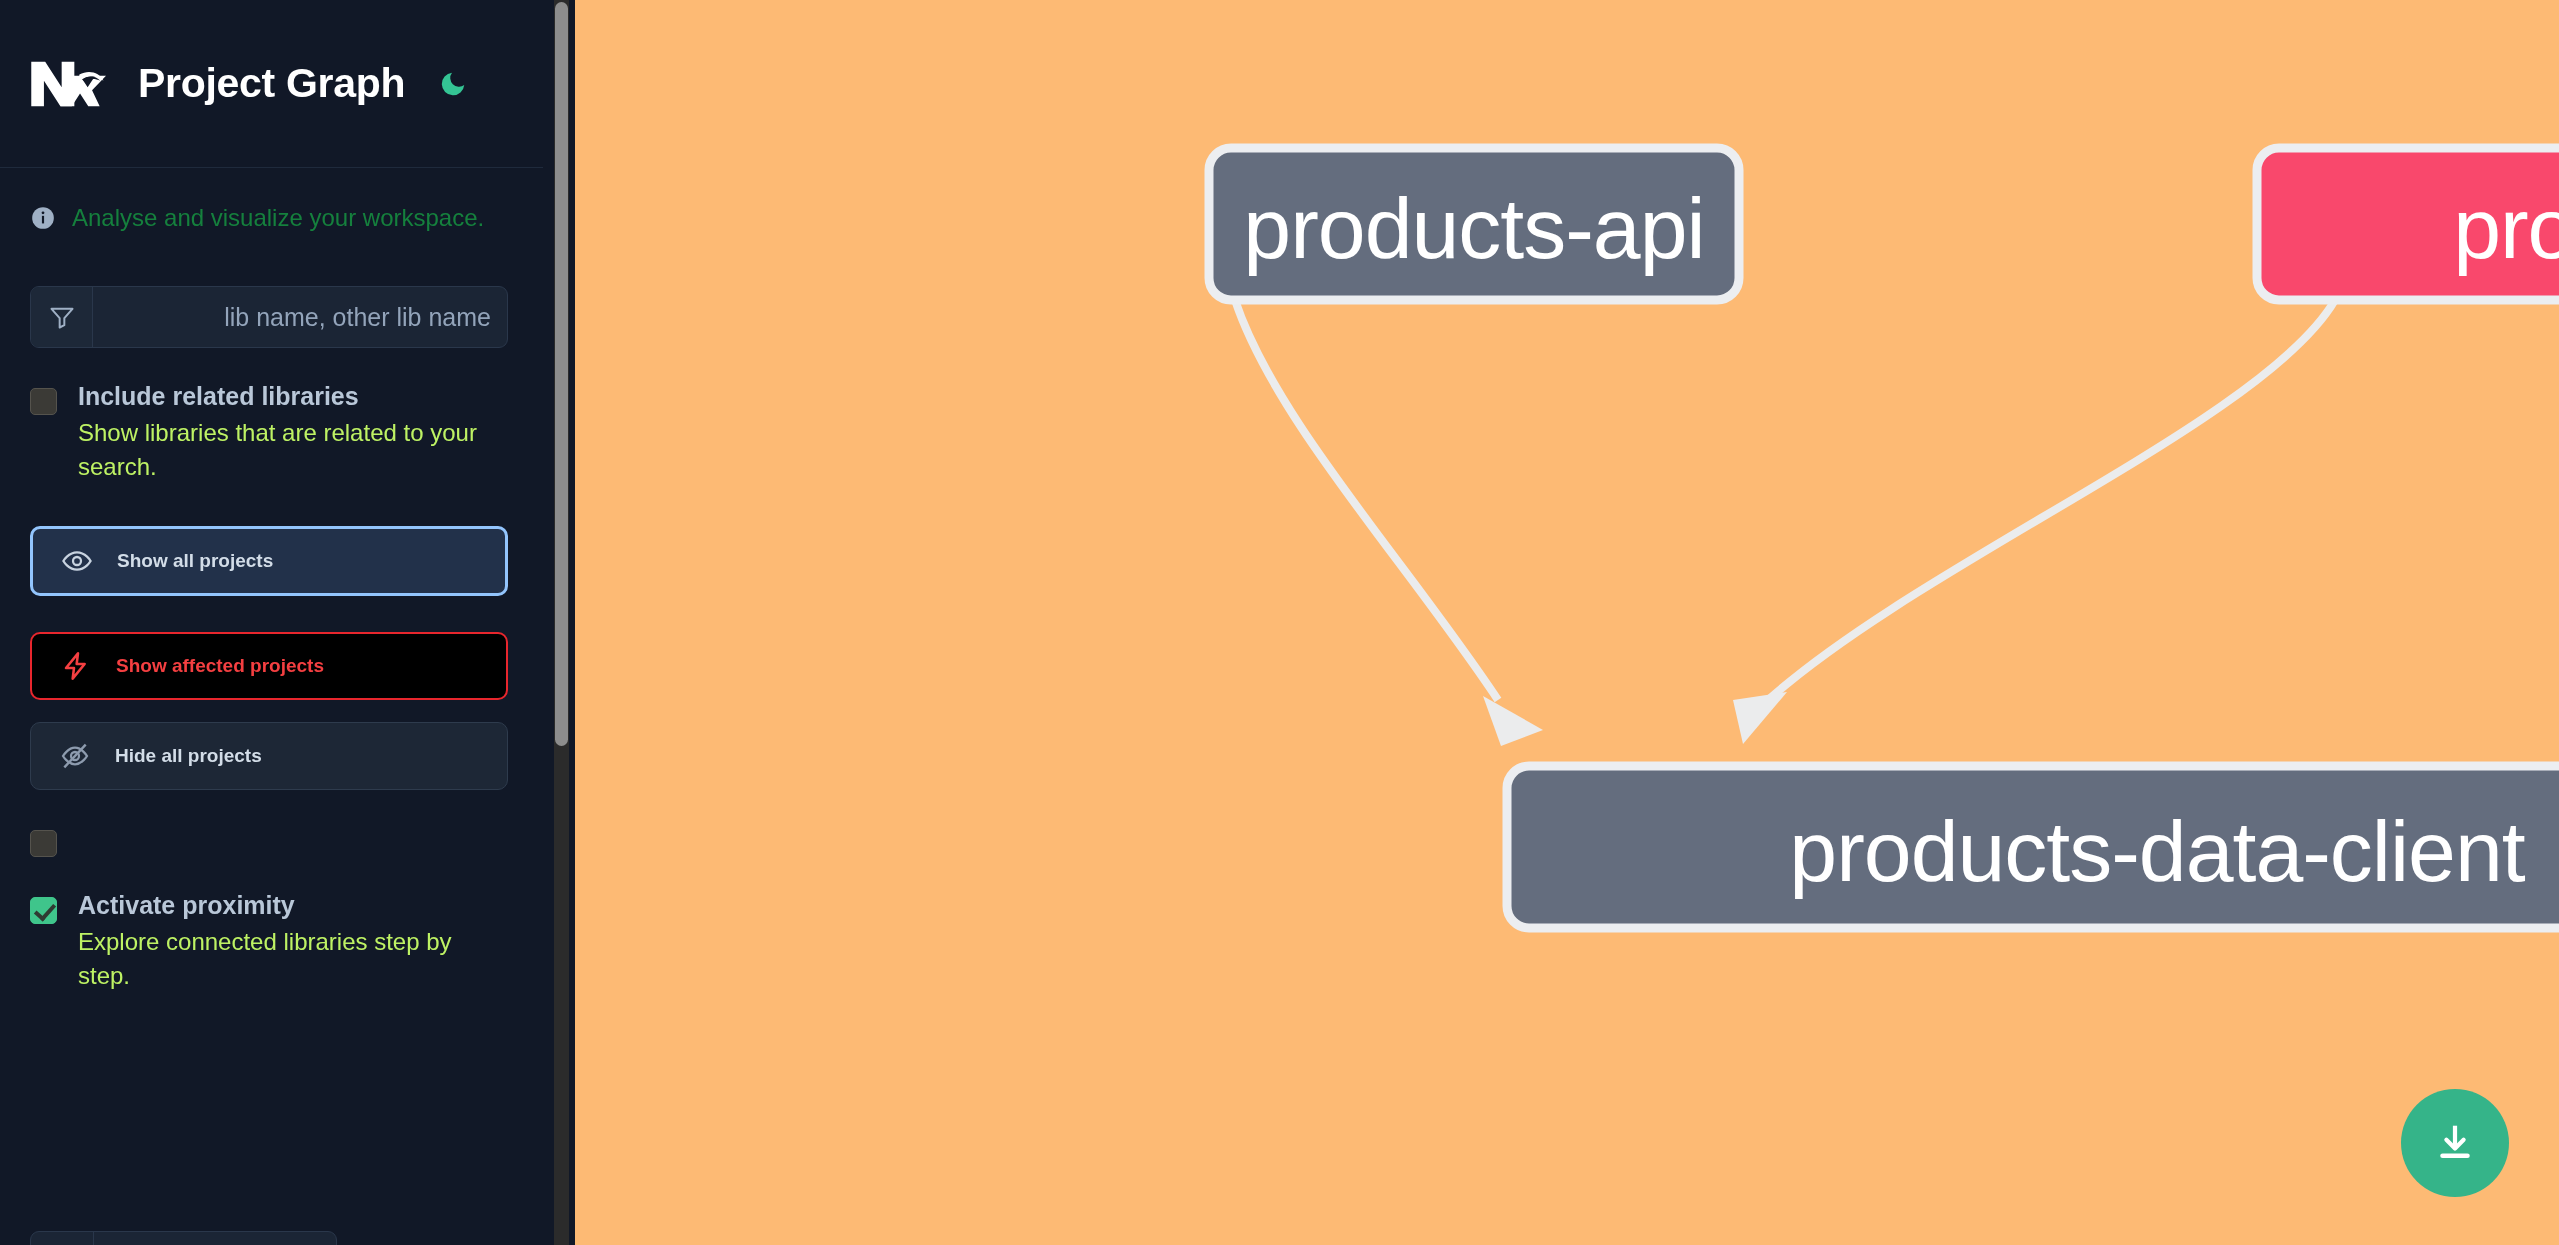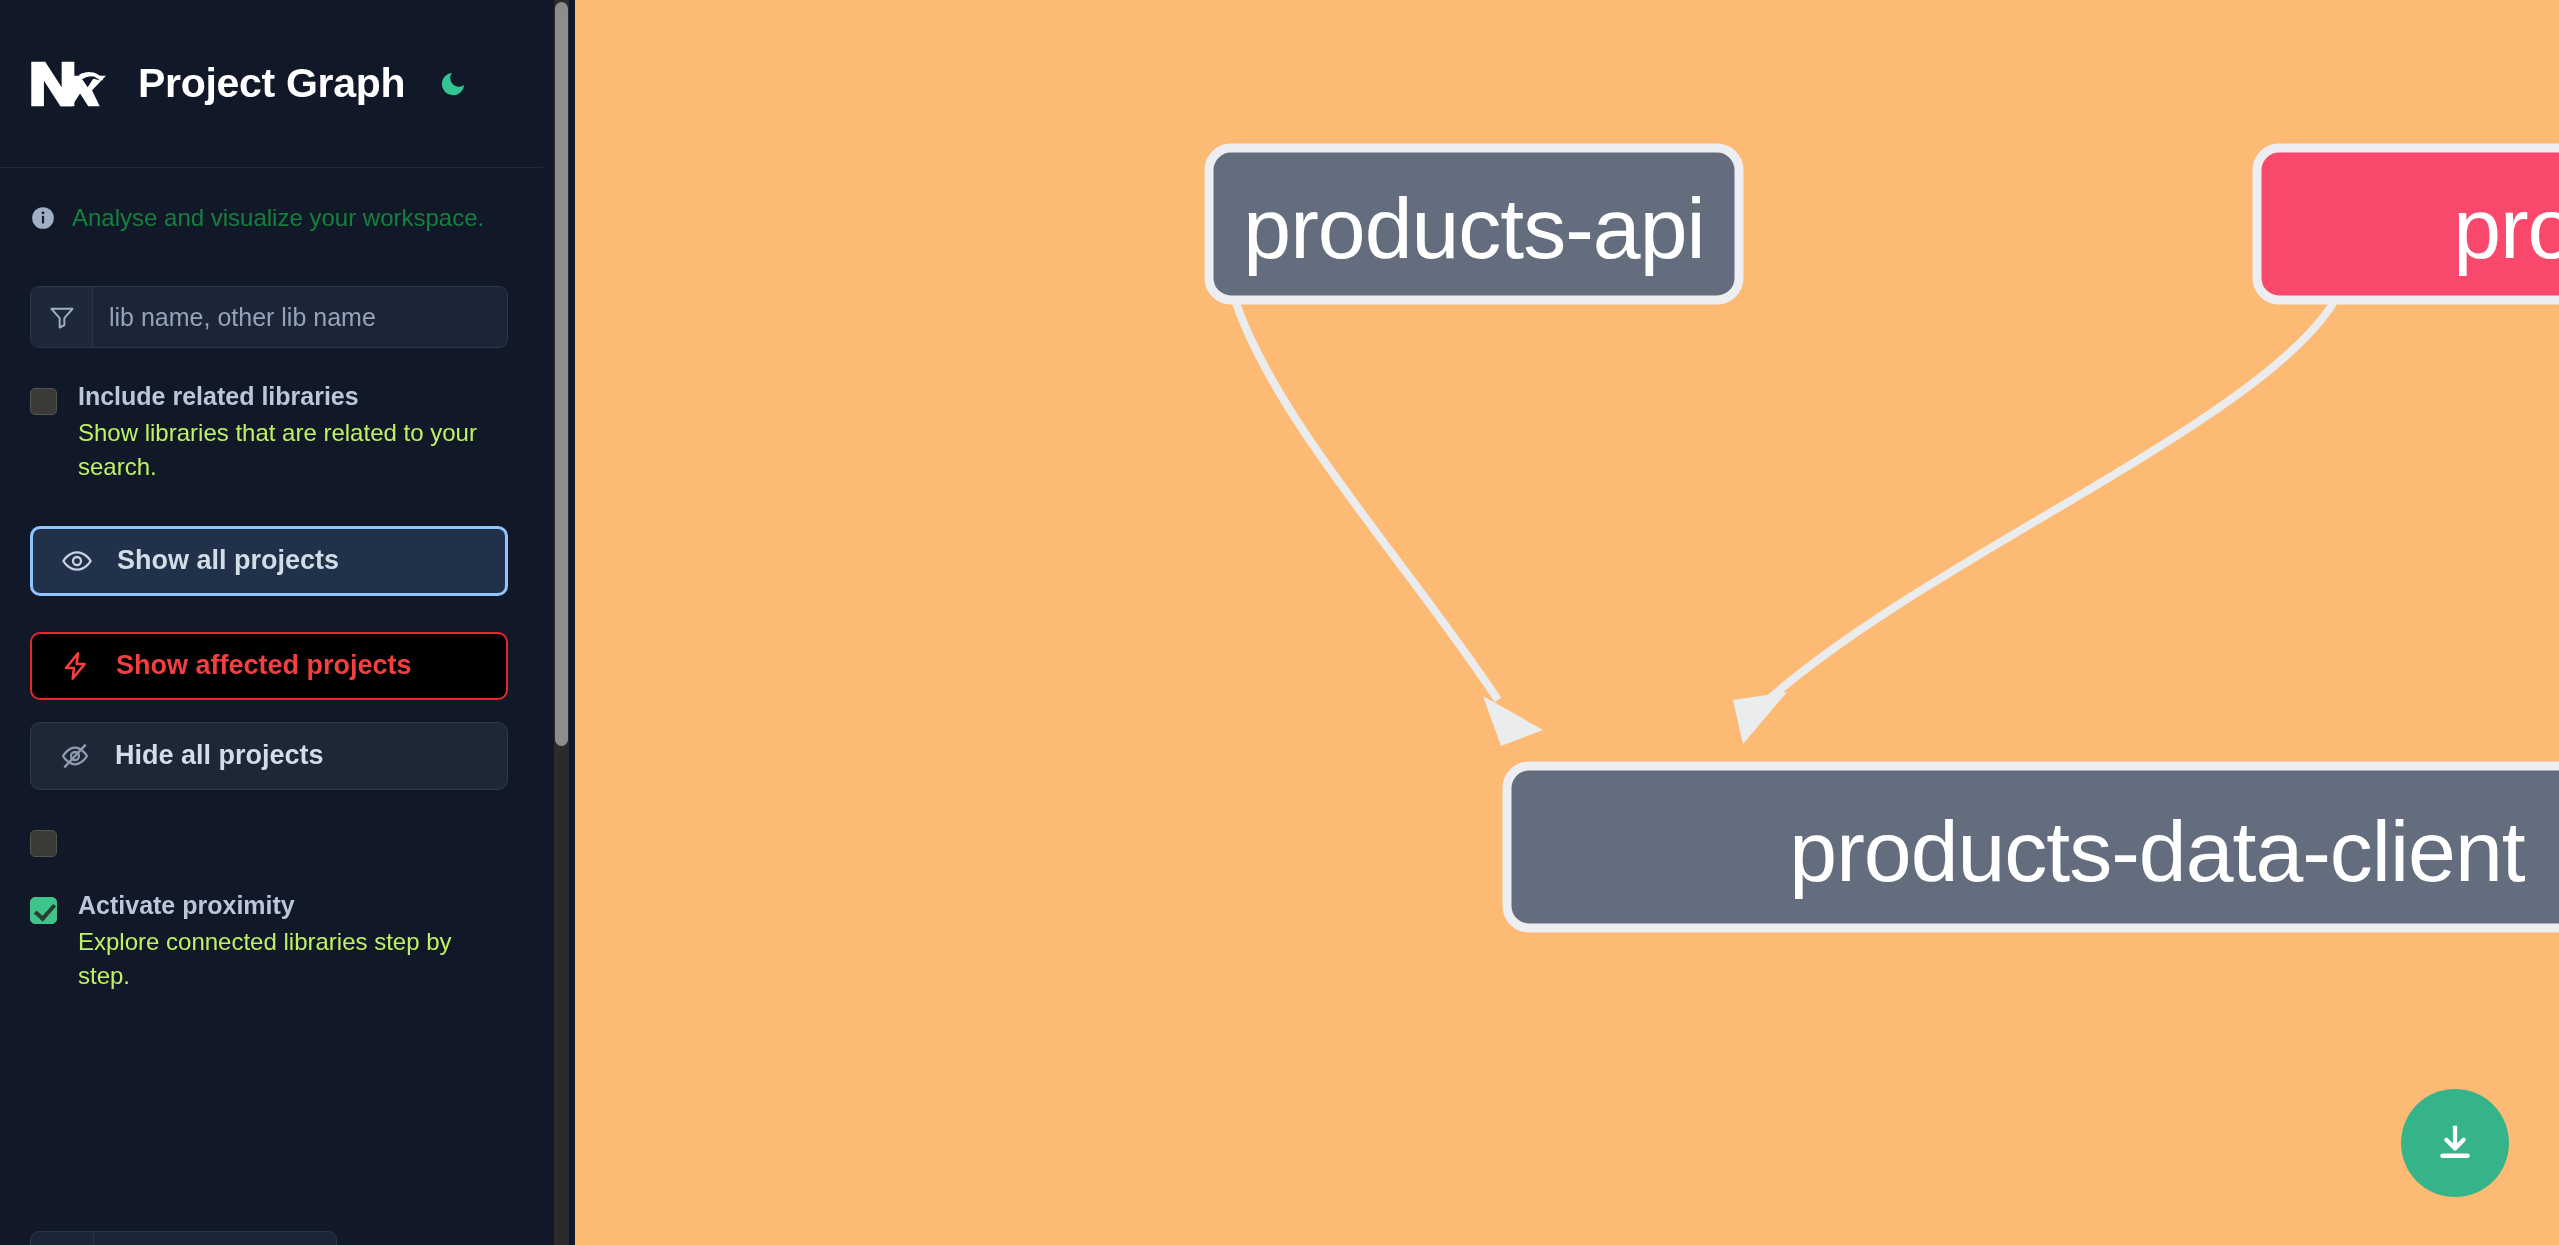--- a/index.html
+++ b/index.html
@@ -109,20 +109,21 @@
   }
   .search-input {
     flex: 1 1 auto;
     border: 0;
     outline: none;
     background: transparent;
     color: #cfd9e5;
     font-size: 25px;
     font-family: "Liberation Sans", sans-serif;
     padding: 0 16px;
+    text-align: right;
   }
   .search-input::placeholder { color: #93a4ba; }
 
   
   .chk-row {
     display: flex;
     gap: 21px;
     margin-top: 34px;
   }
   .chk-box {
@@ -172,21 +173,21 @@
     gap: 24px;
     height: 68px;
     padding: 0 28px;
     border-radius: 10px;
     background: #1d2736;
     border: 1px solid #2e3b4d;
     margin-bottom: 22px;
     cursor: pointer;
   }
   .gbtn .glabel {
-    font-size: 27px;
+    font-size: 19px;
     font-weight: 700;
     color: #d3dde8;
     white-space: nowrap;
   }
   .gbtn .gicon { width: 32px; height: 32px; flex: 0 0 32px; display:flex; align-items:center; justify-content:center; }
   .gbtn.primary {
     border: 3px solid #93c5fd;
     background: #22314a;
     height: 70px;
   }

